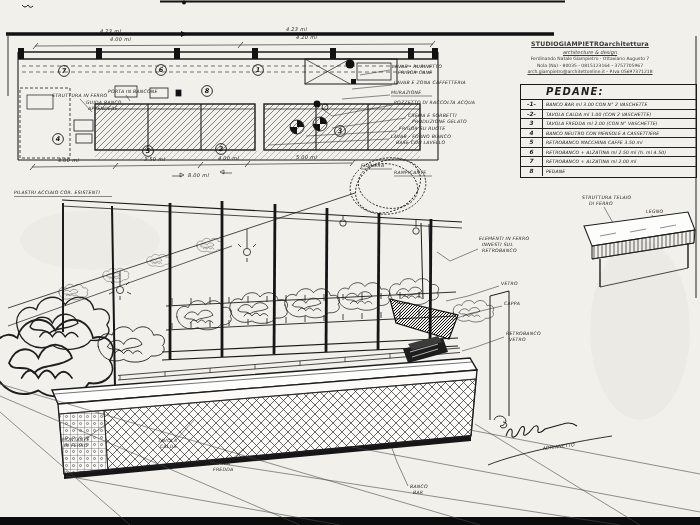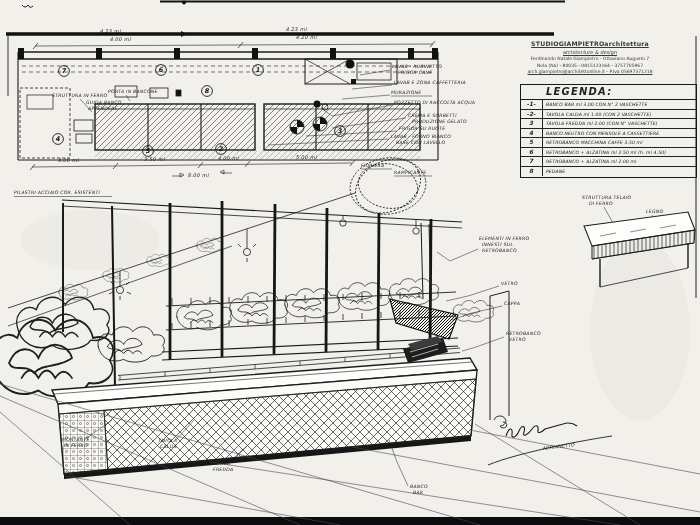--- a/index.html
+++ b/index.html
@@ -361,21 +361,21 @@
 
 <div id="studio">
   <div class="st1">STUDIOGIAMPIETROarchitettura</div>
   <div class="st2">architecture &amp; design</div>
   <div class="st3">Ferdinando Natale Giampietro - Ottaviano Augusto 7</div>
   <div class="st3">Nola (Na) - 80035 - 0815123164 - 3757705967</div>
   <div class="st5">arch.giampietro@architettonline.it - P.Iva 05697371218</div>
 </div>
 
 <div id="legend">
-  <div class="title">LEGENDA:</div>
+  <div class="title">PEDANE:</div>
   <div class="lg-row">
     <div class="lg-num">-1-</div>
     <div class="lg-text">BANCO BAR ml 3.00 CON N° 2 VASCHETTE</div>
   </div>
   <div class="lg-row">
     <div class="lg-num">-2-</div>
     <div class="lg-text">TAVOLA CALDA ml 1.00 (CON 2 VASCHETTE)</div>
   </div>
   <div class="lg-row">
     <div class="lg-num">3</div>

